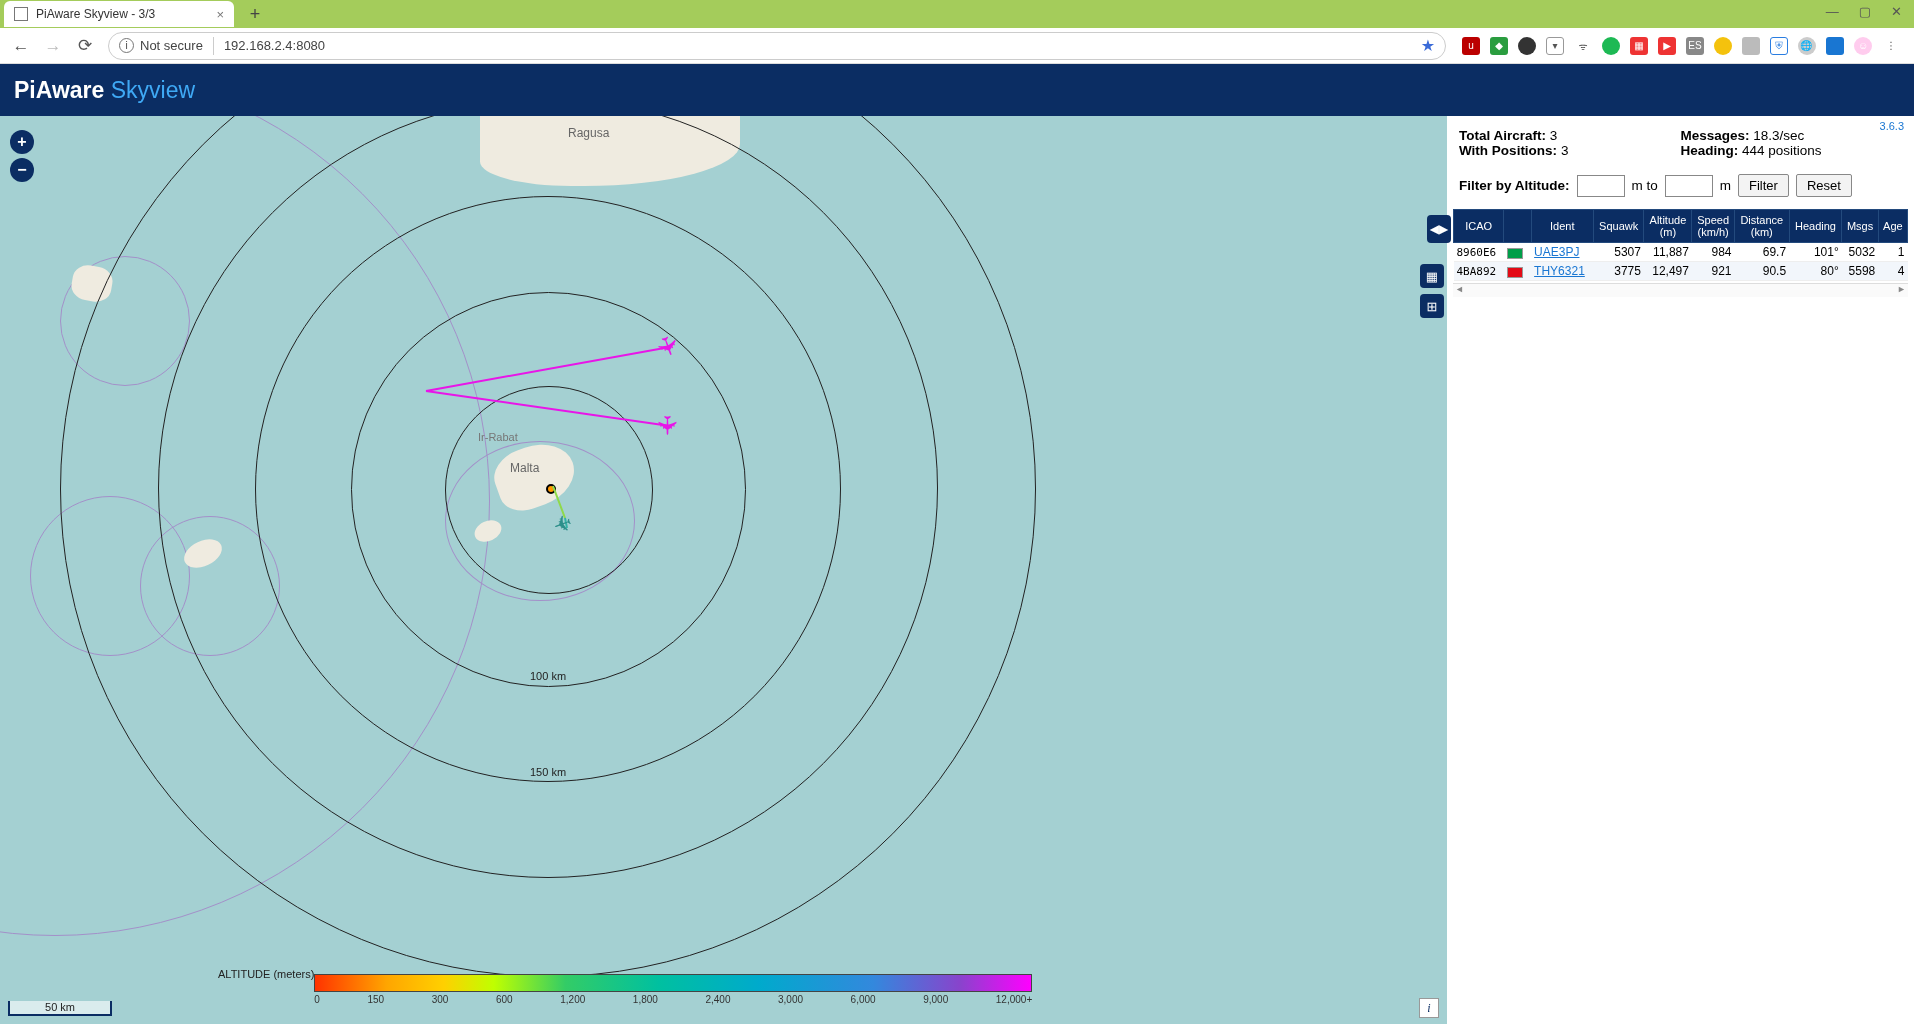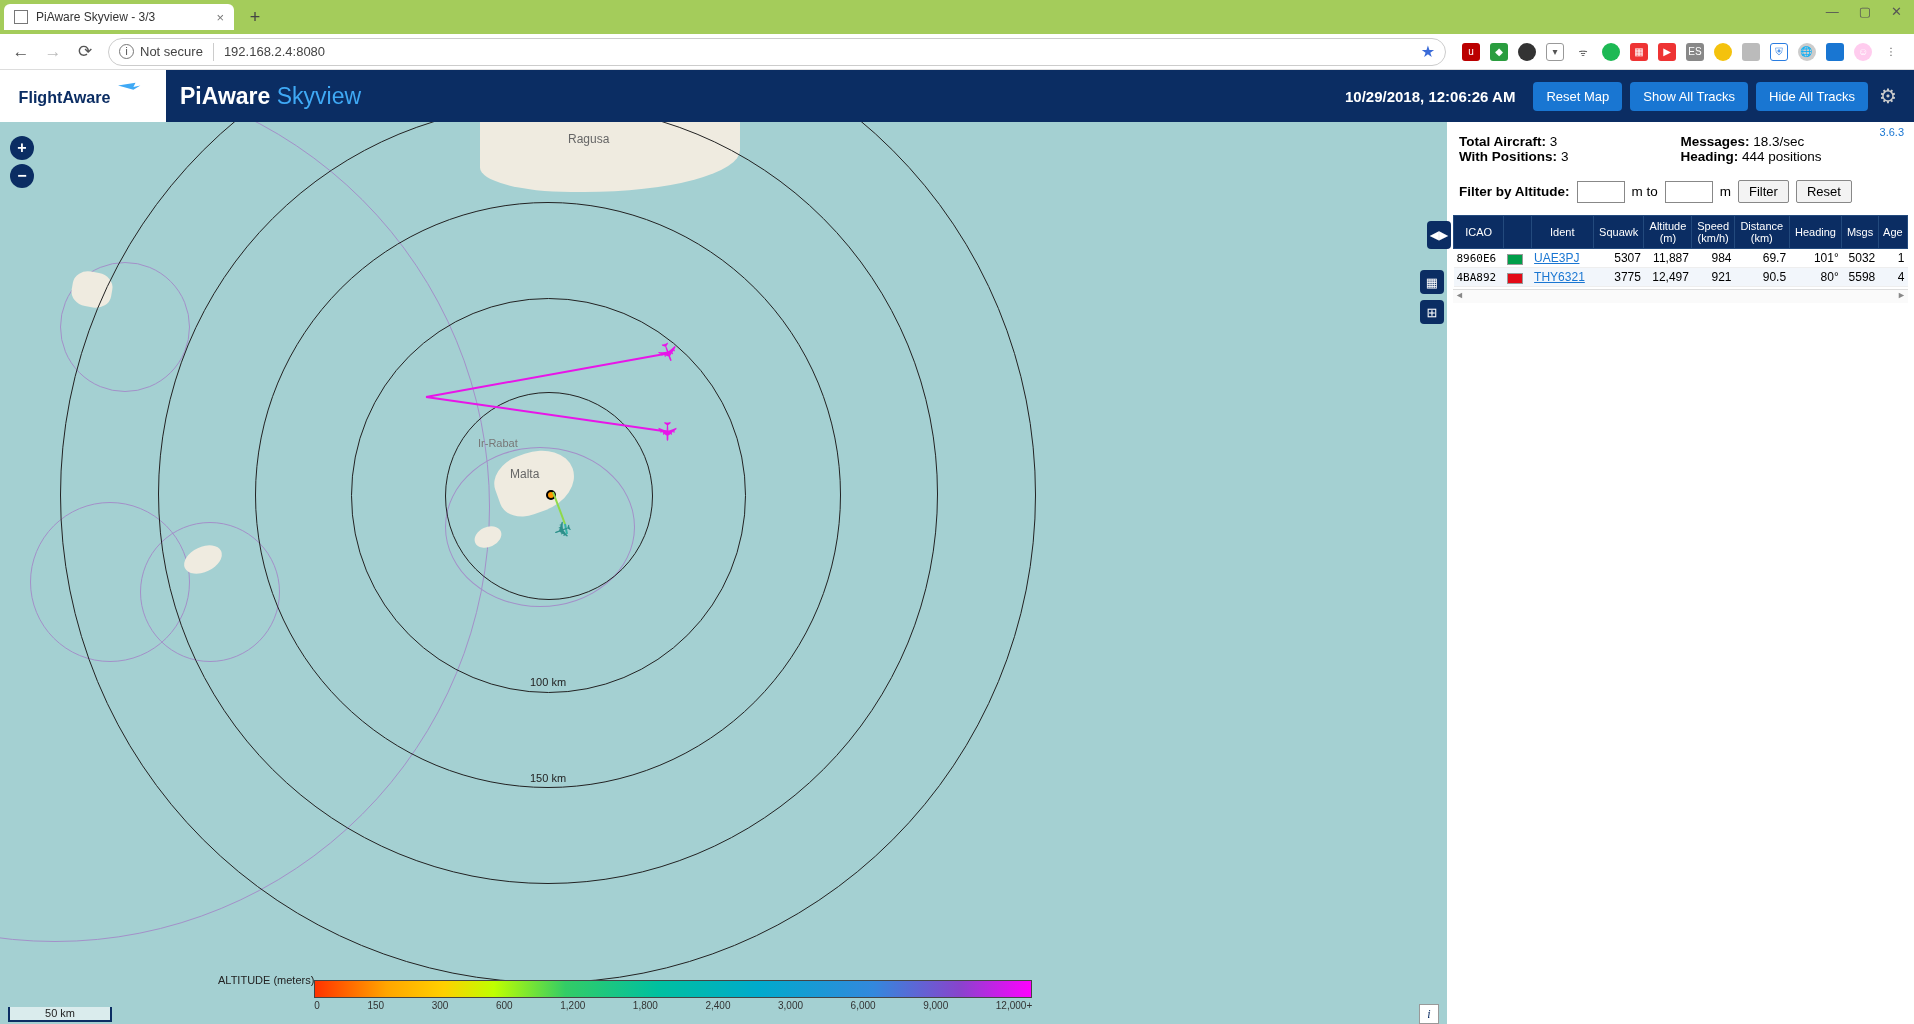--- a/index.html
+++ b/index.html
@@ -1,17 +1,17 @@
 <!DOCTYPE html>
 <html><head>
 <meta charset="utf-8">
 <style>
 *{box-sizing:border-box;margin:0;padding:0;font-family:Arial,Helvetica,sans-serif}
 body{width:1914px;height:1024px;overflow:hidden;background:#fff}
-.chrome-top{height:34px;background:#a4cc5b;display:flex;align-items:center;position:relative}
+.chrome-top{height:28px;background:#a4cc5b;display:flex;align-items:center;position:relative}
 .chrome-tab{background:#fff;height:26px;display:flex;align-items:center;padding:0 10px;font-size:12px;color:#333;margin-left:4px;border-top-left-radius:6px;border-top-right-radius:6px;min-width:230px;position:relative}
 .chrome-tab .pg{width:14px;height:14px;border:1px solid #777;margin-right:8px;display:inline-block}
 .chrome-tab .x{position:absolute;right:10px;color:#777;font-size:13px}
 .chrome-new{width:26px;height:20px;display:flex;align-items:center;justify-content:center;color:#444;font-size:18px;margin-left:8px}
 .win-ctrls{position:absolute;right:4px;top:0;display:flex;gap:20px;color:#555;font-size:13px;padding:4px 8px}
 .addr-bar{height:36px;background:#fff;border-bottom:1px solid #ddd;display:flex;align-items:center;padding:0 6px;gap:2px}
 .nav-btn{width:30px;height:30px;display:flex;align-items:center;justify-content:center;color:#555;font-size:17px;border-radius:50%}
 .url-field{flex:1;height:28px;border:1px solid #ccc;border-radius:14px;display:flex;align-items:center;padding:0 10px;font-size:13px;color:#444;margin:0 6px}
 .url-field .insec-icon{width:15px;height:15px;border:1px solid #777;border-radius:50%;margin-right:6px;display:flex;align-items:center;justify-content:center;font-size:10px}
 .url-field .sep{width:1px;height:18px;background:#ccc;margin:0 10px}
@@ -113,35 +113,22 @@
     <span style="background:#bbb"></span>
     <span style="color:#2a7de1;border:1px solid #2a7de1;background:#fff">⛨</span>
     <span style="background:#ccc;border-radius:50%">🌐</span>
     <span style="background:#1976d2"></span>
     <span style="background:#fce;border-radius:50%">☺</span>
     <span style="color:#555">⋮</span>
   </div>
 </div>
 
 <div class="app-header">
-  <div class="logo-box">
-    <svg viewBox="0 0 200 50">
-        <text x="8" y="35" font-size="23" fill="#0b2d63" font-family="Arial" font-weight="bold">FlightAware</text>
-        <path d="M150 10 L175 6 L172 12 L182 10 L172 16 Z" fill="#3fa9f5"></path>
-      </svg>
-  </div>
   <div class="app-title">
     <span>PiAware</span> <span class="sv">Skyview</span>
-  </div>
-  <div class="hdr-right">
-    <div class="hdr-time">10/29/2018, 12:06:26 AM</div>
-    <button class="hdr-btn">Reset Map</button>
-    <button class="hdr-btn">Show All Tracks</button>
-    <button class="hdr-btn">Hide All Tracks</button>
-    <div class="gear">⚙</div>
   </div>
 </div>
 
 <div class="main">
   <div class="map">
 
     <div class="faa-brd" style="top:-50px;left:-380px;width:870px;height:870px"></div>
     <div class="faa-brd" style="top:140px;left:60px;width:130px;height:130px"></div>
     <div class="faa-brd" style="top:380px;left:30px;width:160px;height:160px"></div>
     <div class="faa-brd" style="top:400px;left:140px;width:140px;height:140px"></div>

